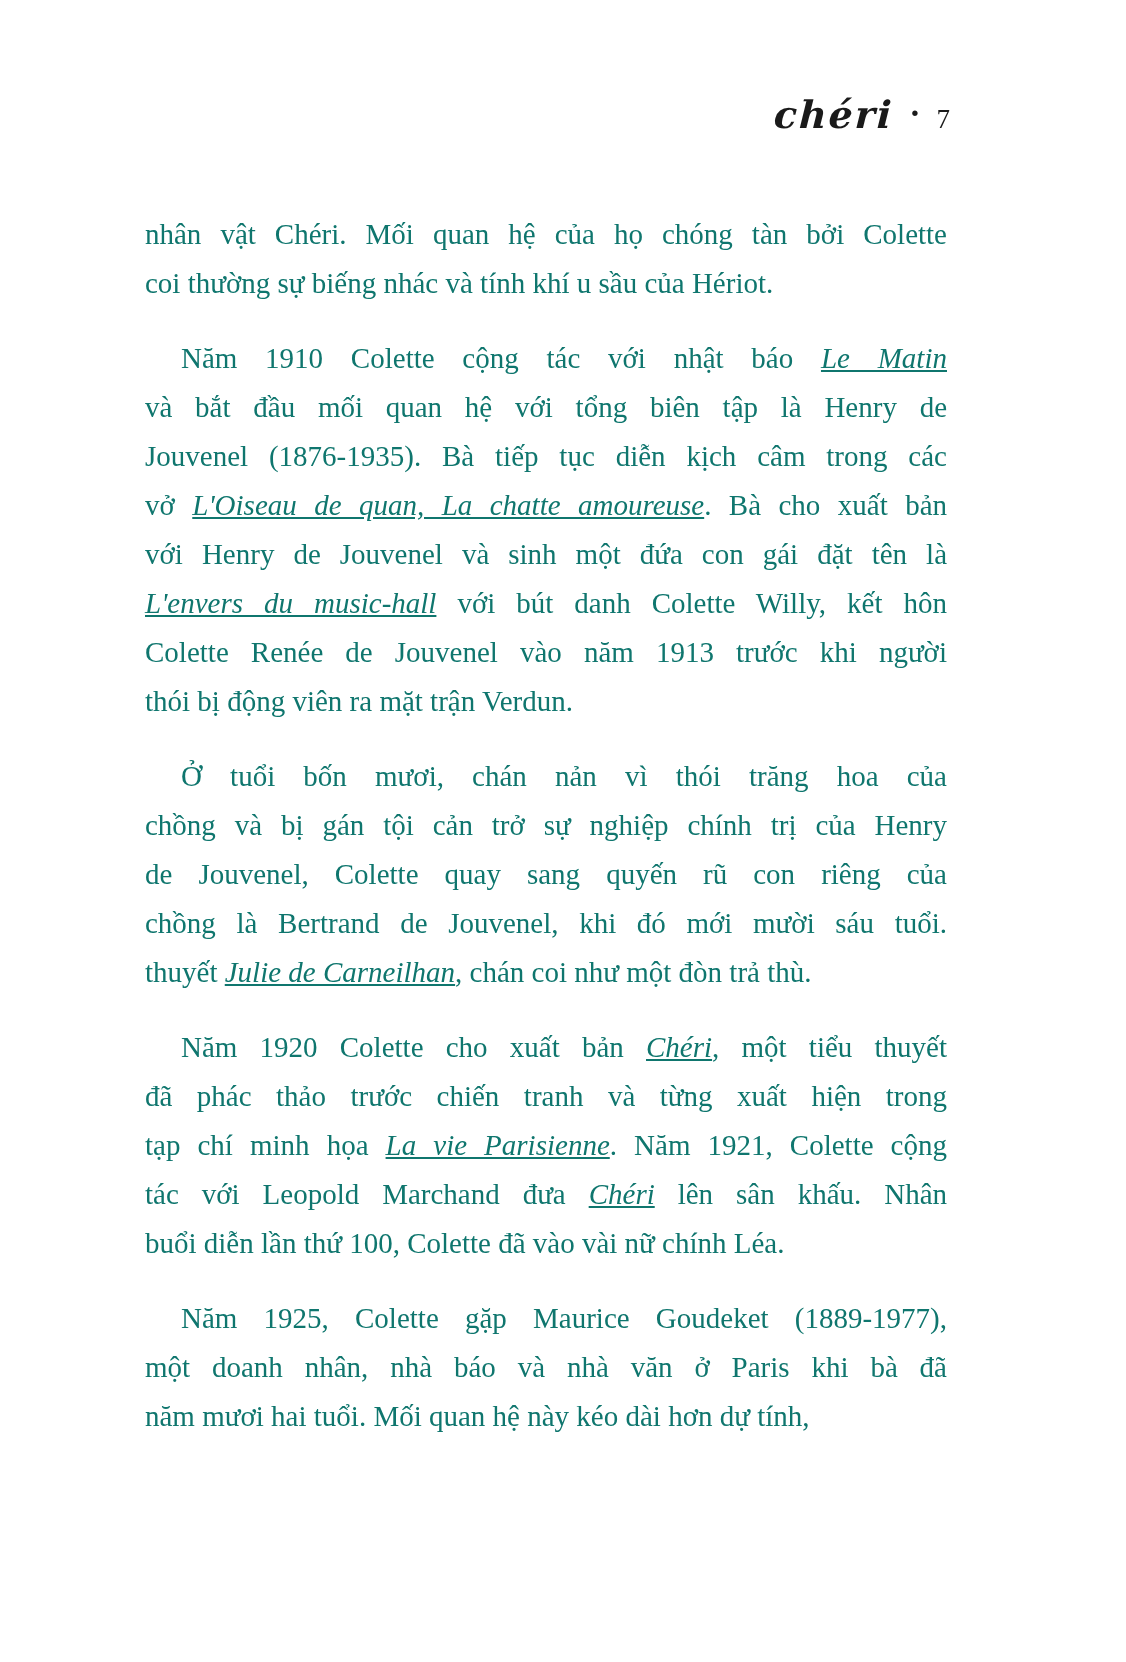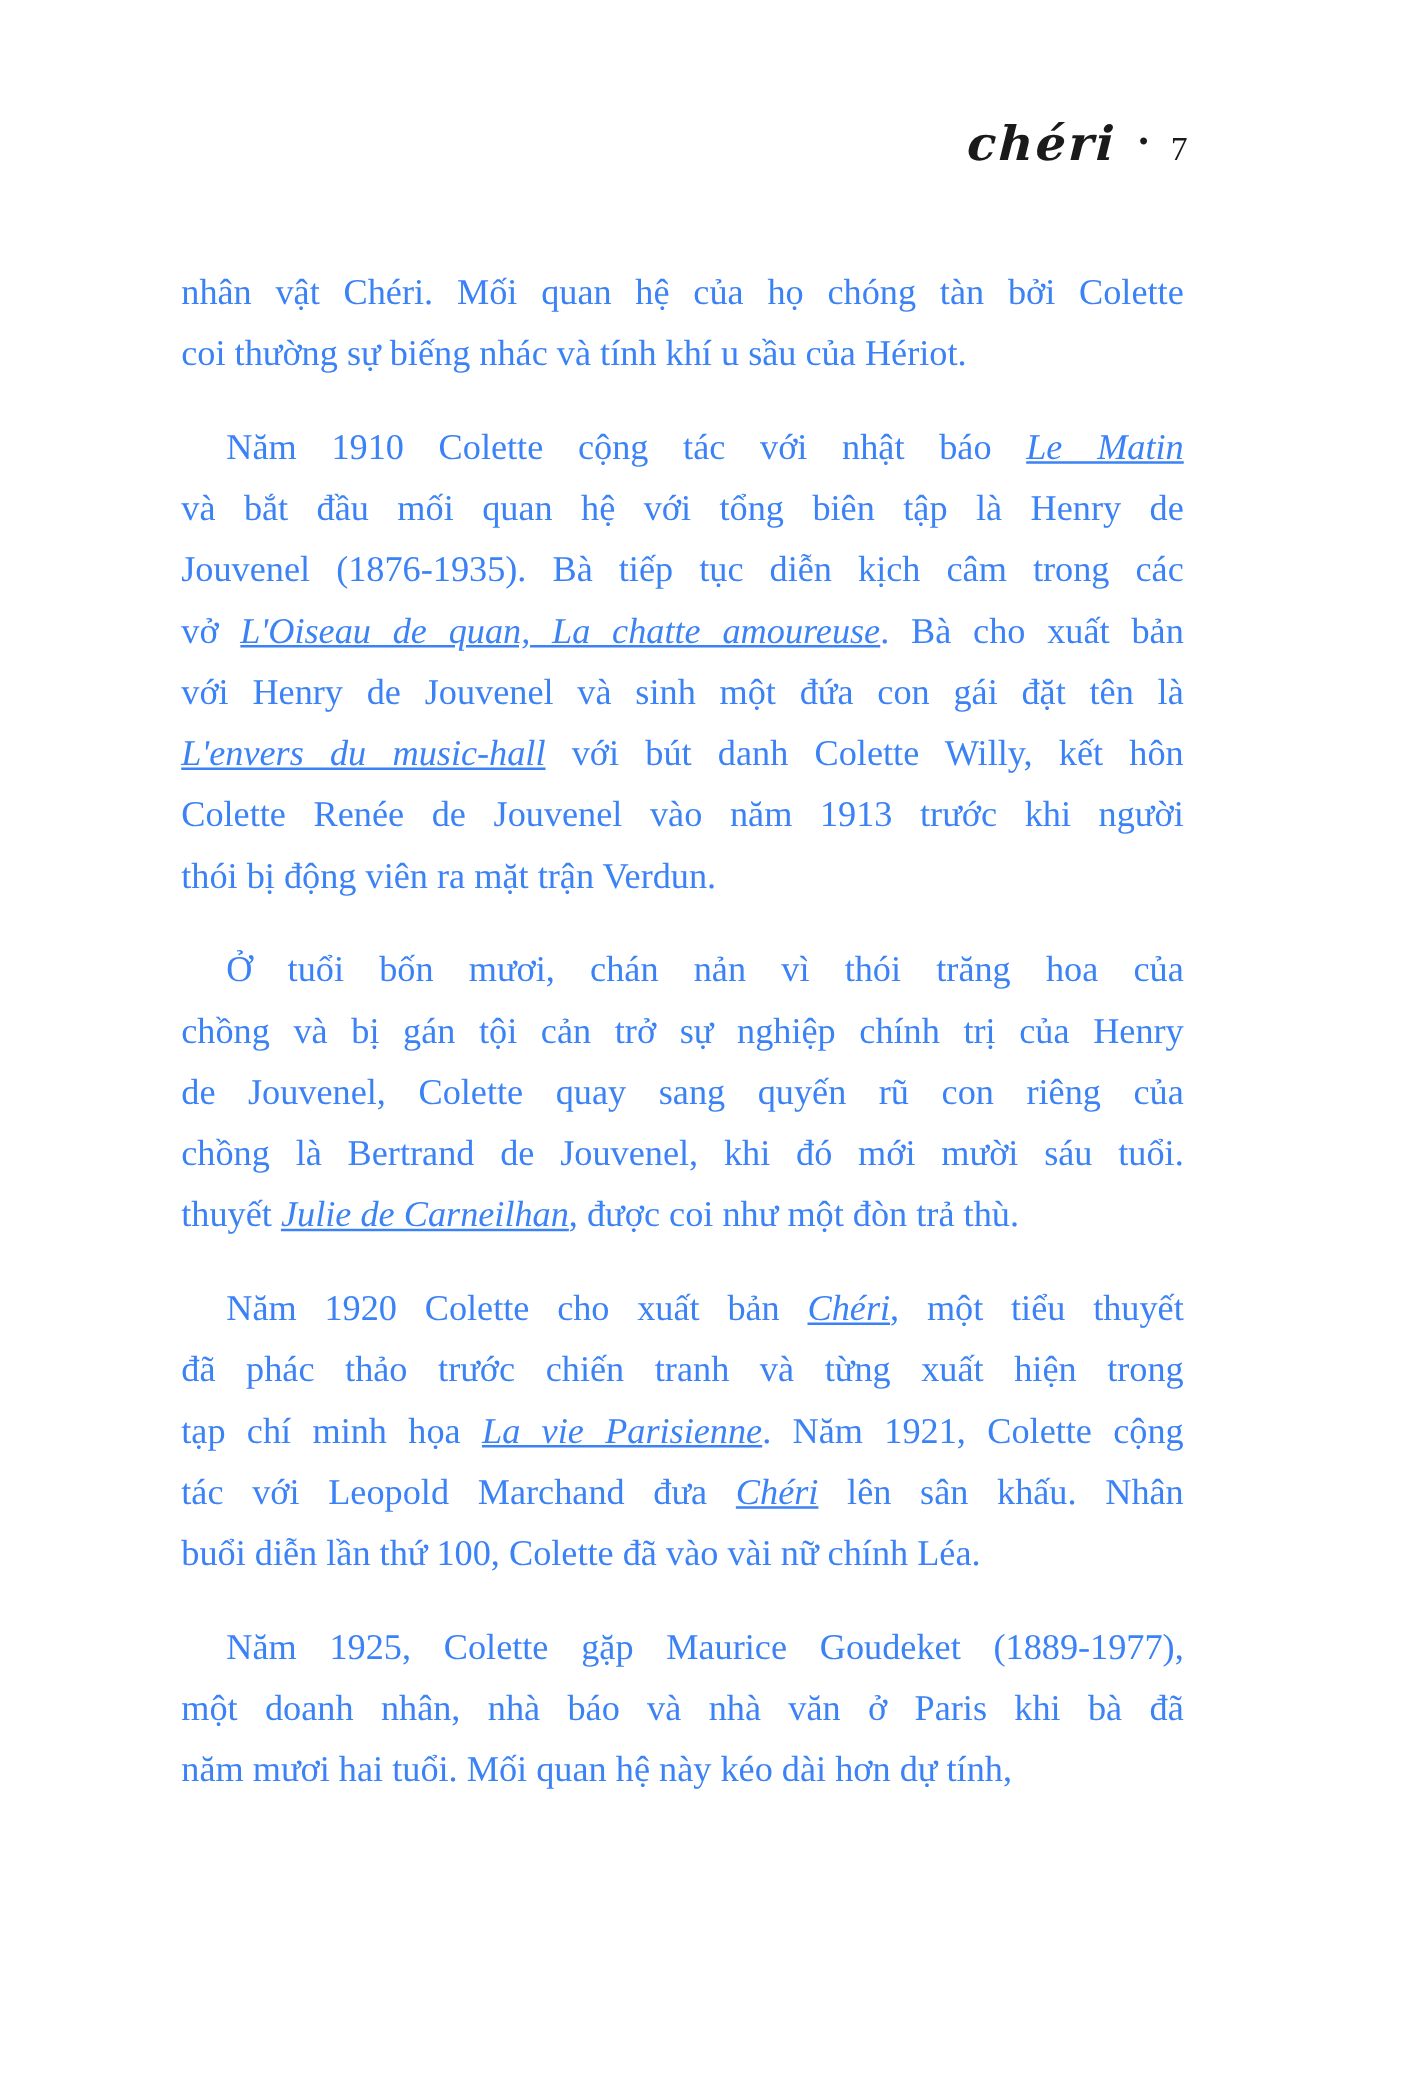--- a/index.html
+++ b/index.html
@@ -40,21 +40,21 @@
     font-size: 27px;
     font-family: "Liberation Serif", serif;
   }
   .page-body {
     position: absolute;
     left: 145px;
     top: 210px;
     width: 802px;
     font-size: 29px;
     line-height: 49px;
-    color: #3b82f6;
+    color: #0f766e;
   }
   .paragraph { margin: 0 0 26px 0; }
   .paragraph:last-child { margin-bottom: 0; }
   .line {
     text-align: justify;
     text-align-last: justify;
     white-space: normal;
   }
   .line.last {
     text-align-last: left;
@@ -86,21 +86,21 @@
         <div class="line"><span class="seg-regular">với Henry de Jouvenel và sinh một đứa con gái đặt tên là</span></div>
         <div class="line"><span class="seg-italic">L'envers du music-hall</span><span class="seg-regular"> với bút danh Colette Willy, kết hôn</span></div>
         <div class="line"><span class="seg-regular">Colette Renée de Jouvenel vào năm 1913 trước khi người</span></div>
         <div class="line last"><span class="seg-regular">thói bị động viên ra mặt trận Verdun.</span></div>
       </div>
       <div class="paragraph">
         <div class="line first-indent"><span class="seg-regular">Ở tuổi bốn mươi, chán nản vì thói trăng hoa của</span></div>
         <div class="line"><span class="seg-regular">chồng và bị gán tội cản trở sự nghiệp chính trị của Henry</span></div>
         <div class="line"><span class="seg-regular">de Jouvenel, Colette quay sang quyến rũ con riêng của</span></div>
         <div class="line"><span class="seg-regular">chồng là Bertrand de Jouvenel, khi đó mới mười sáu tuổi.</span></div>
-        <div class="line last"><span class="seg-regular">thuyết </span><span class="seg-italic">Julie de Carneilhan</span><span class="seg-regular">, được coi như một đòn trả thù.</span></div>
+        <div class="line last"><span class="seg-regular">thuyết </span><span class="seg-italic">Julie de Carneilhan</span><span class="seg-regular">, chán coi như một đòn trả thù.</span></div>
       </div>
       <div class="paragraph">
         <div class="line first-indent"><span class="seg-regular">Năm 1920 Colette cho xuất bản </span><span class="seg-italic">Chéri</span><span class="seg-regular">, một tiểu thuyết</span></div>
         <div class="line"><span class="seg-regular">đã phác thảo trước chiến tranh và từng xuất hiện trong</span></div>
         <div class="line"><span class="seg-regular">tạp chí minh họa </span><span class="seg-italic">La vie Parisienne</span><span class="seg-regular">. Năm 1921, Colette cộng</span></div>
         <div class="line"><span class="seg-regular">tác với Leopold Marchand đưa </span><span class="seg-italic">Chéri</span><span class="seg-regular"> lên sân khấu. Nhân</span></div>
         <div class="line last"><span class="seg-regular">buổi diễn lần thứ 100, Colette đã vào vài nữ chính Léa.</span></div>
       </div>
       <div class="paragraph">
         <div class="line first-indent"><span class="seg-regular">Năm 1925, Colette gặp Maurice Goudeket (1889-1977),</span></div>

